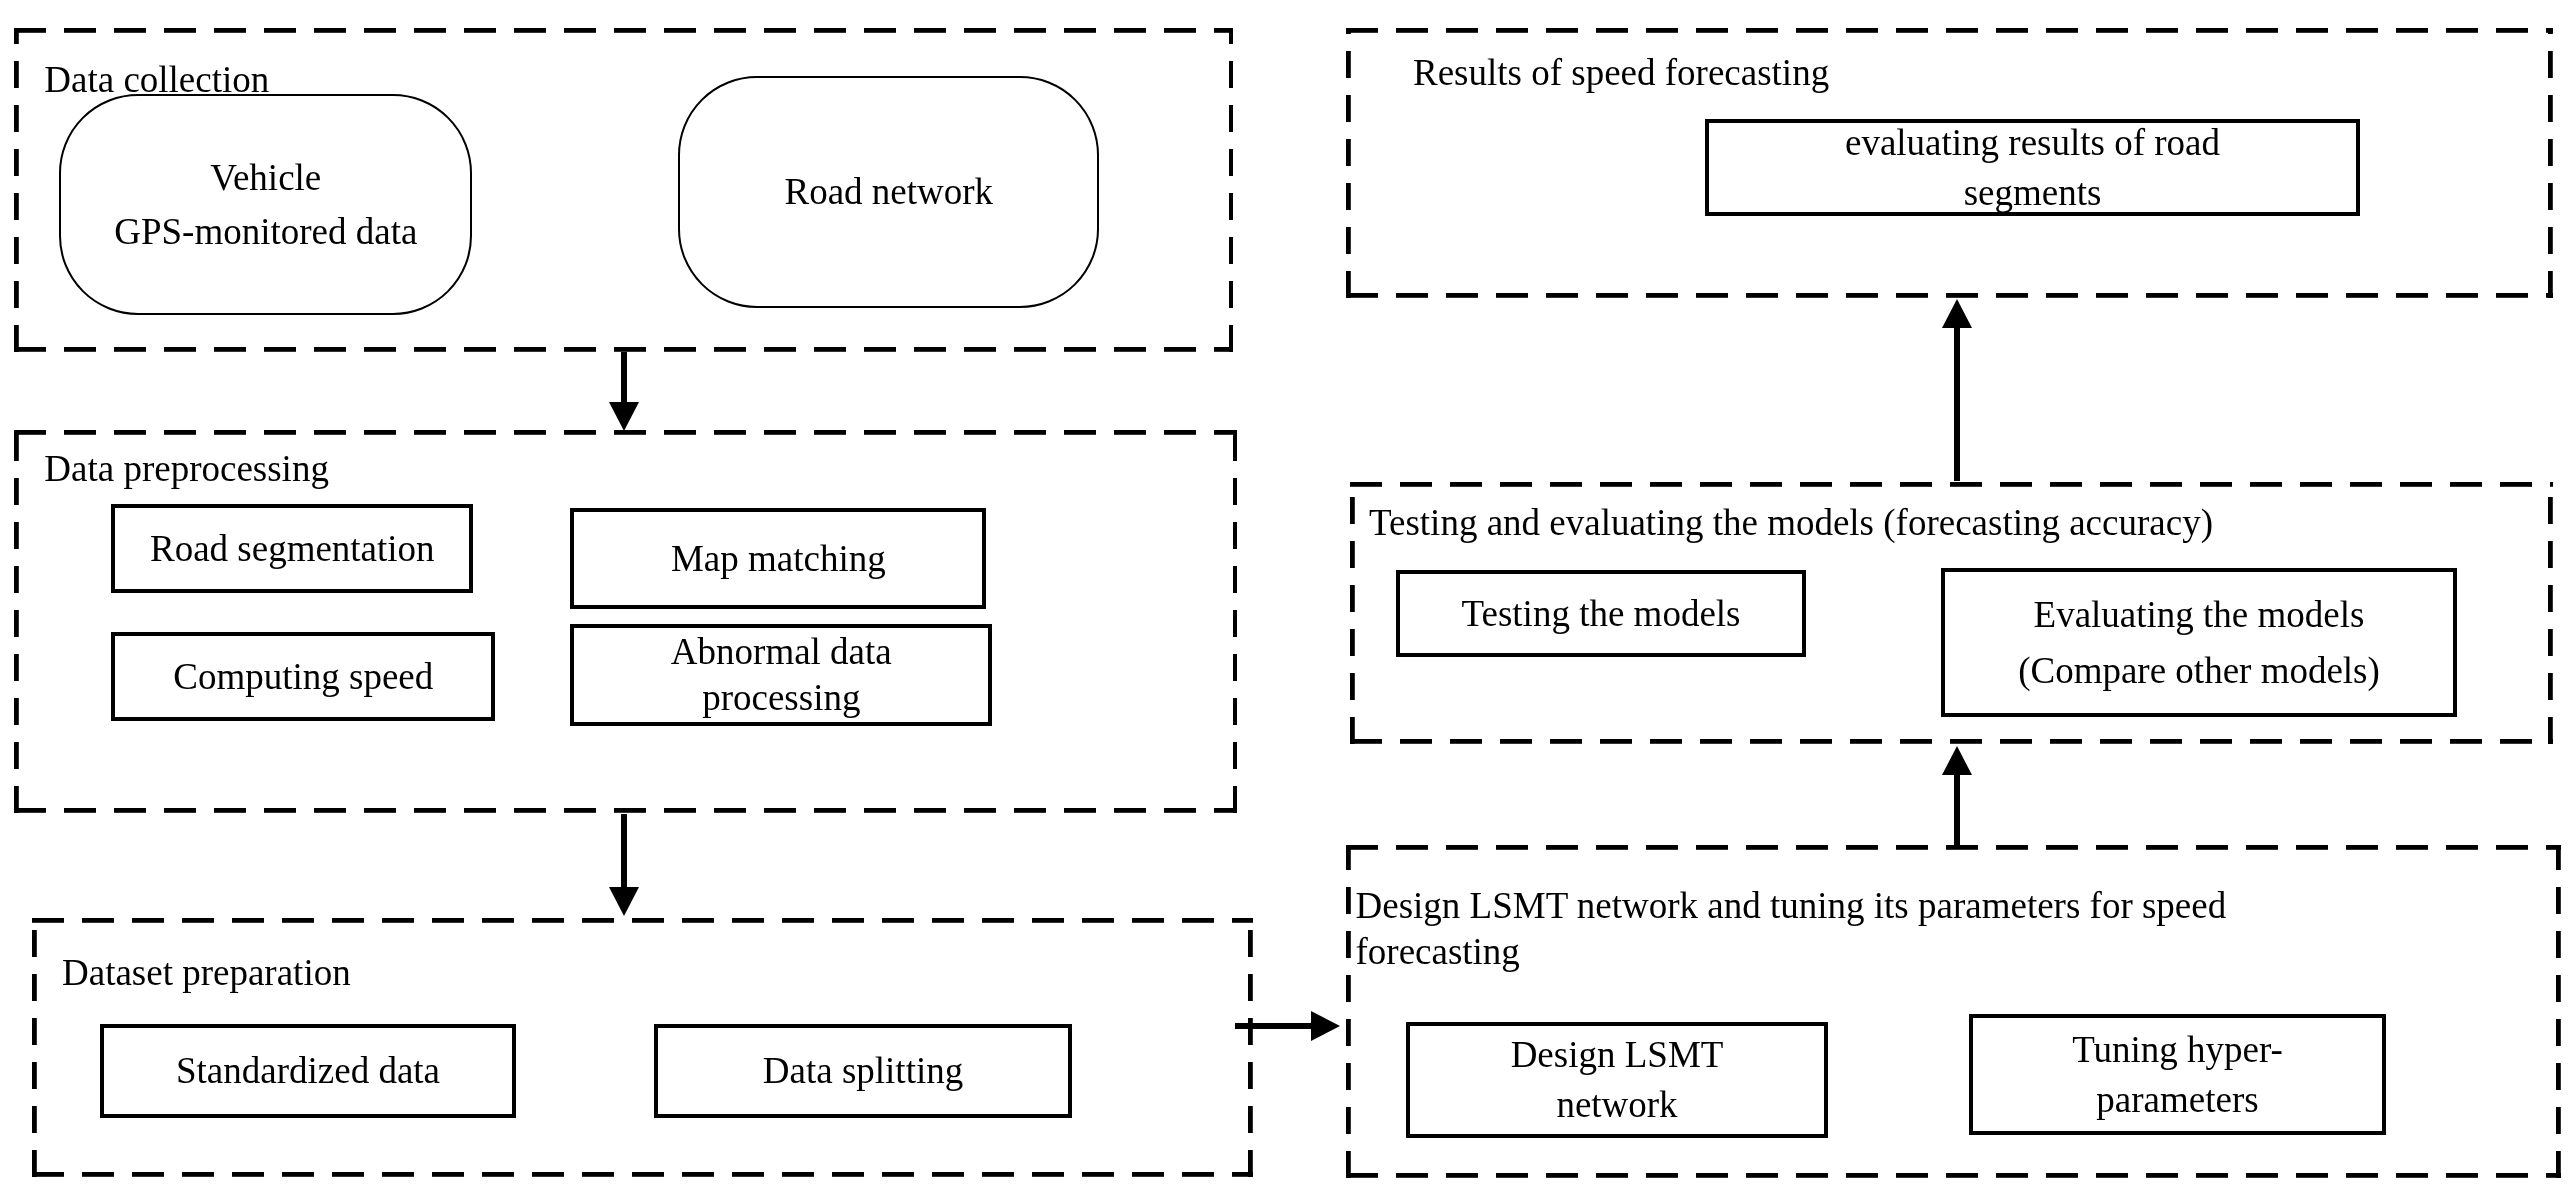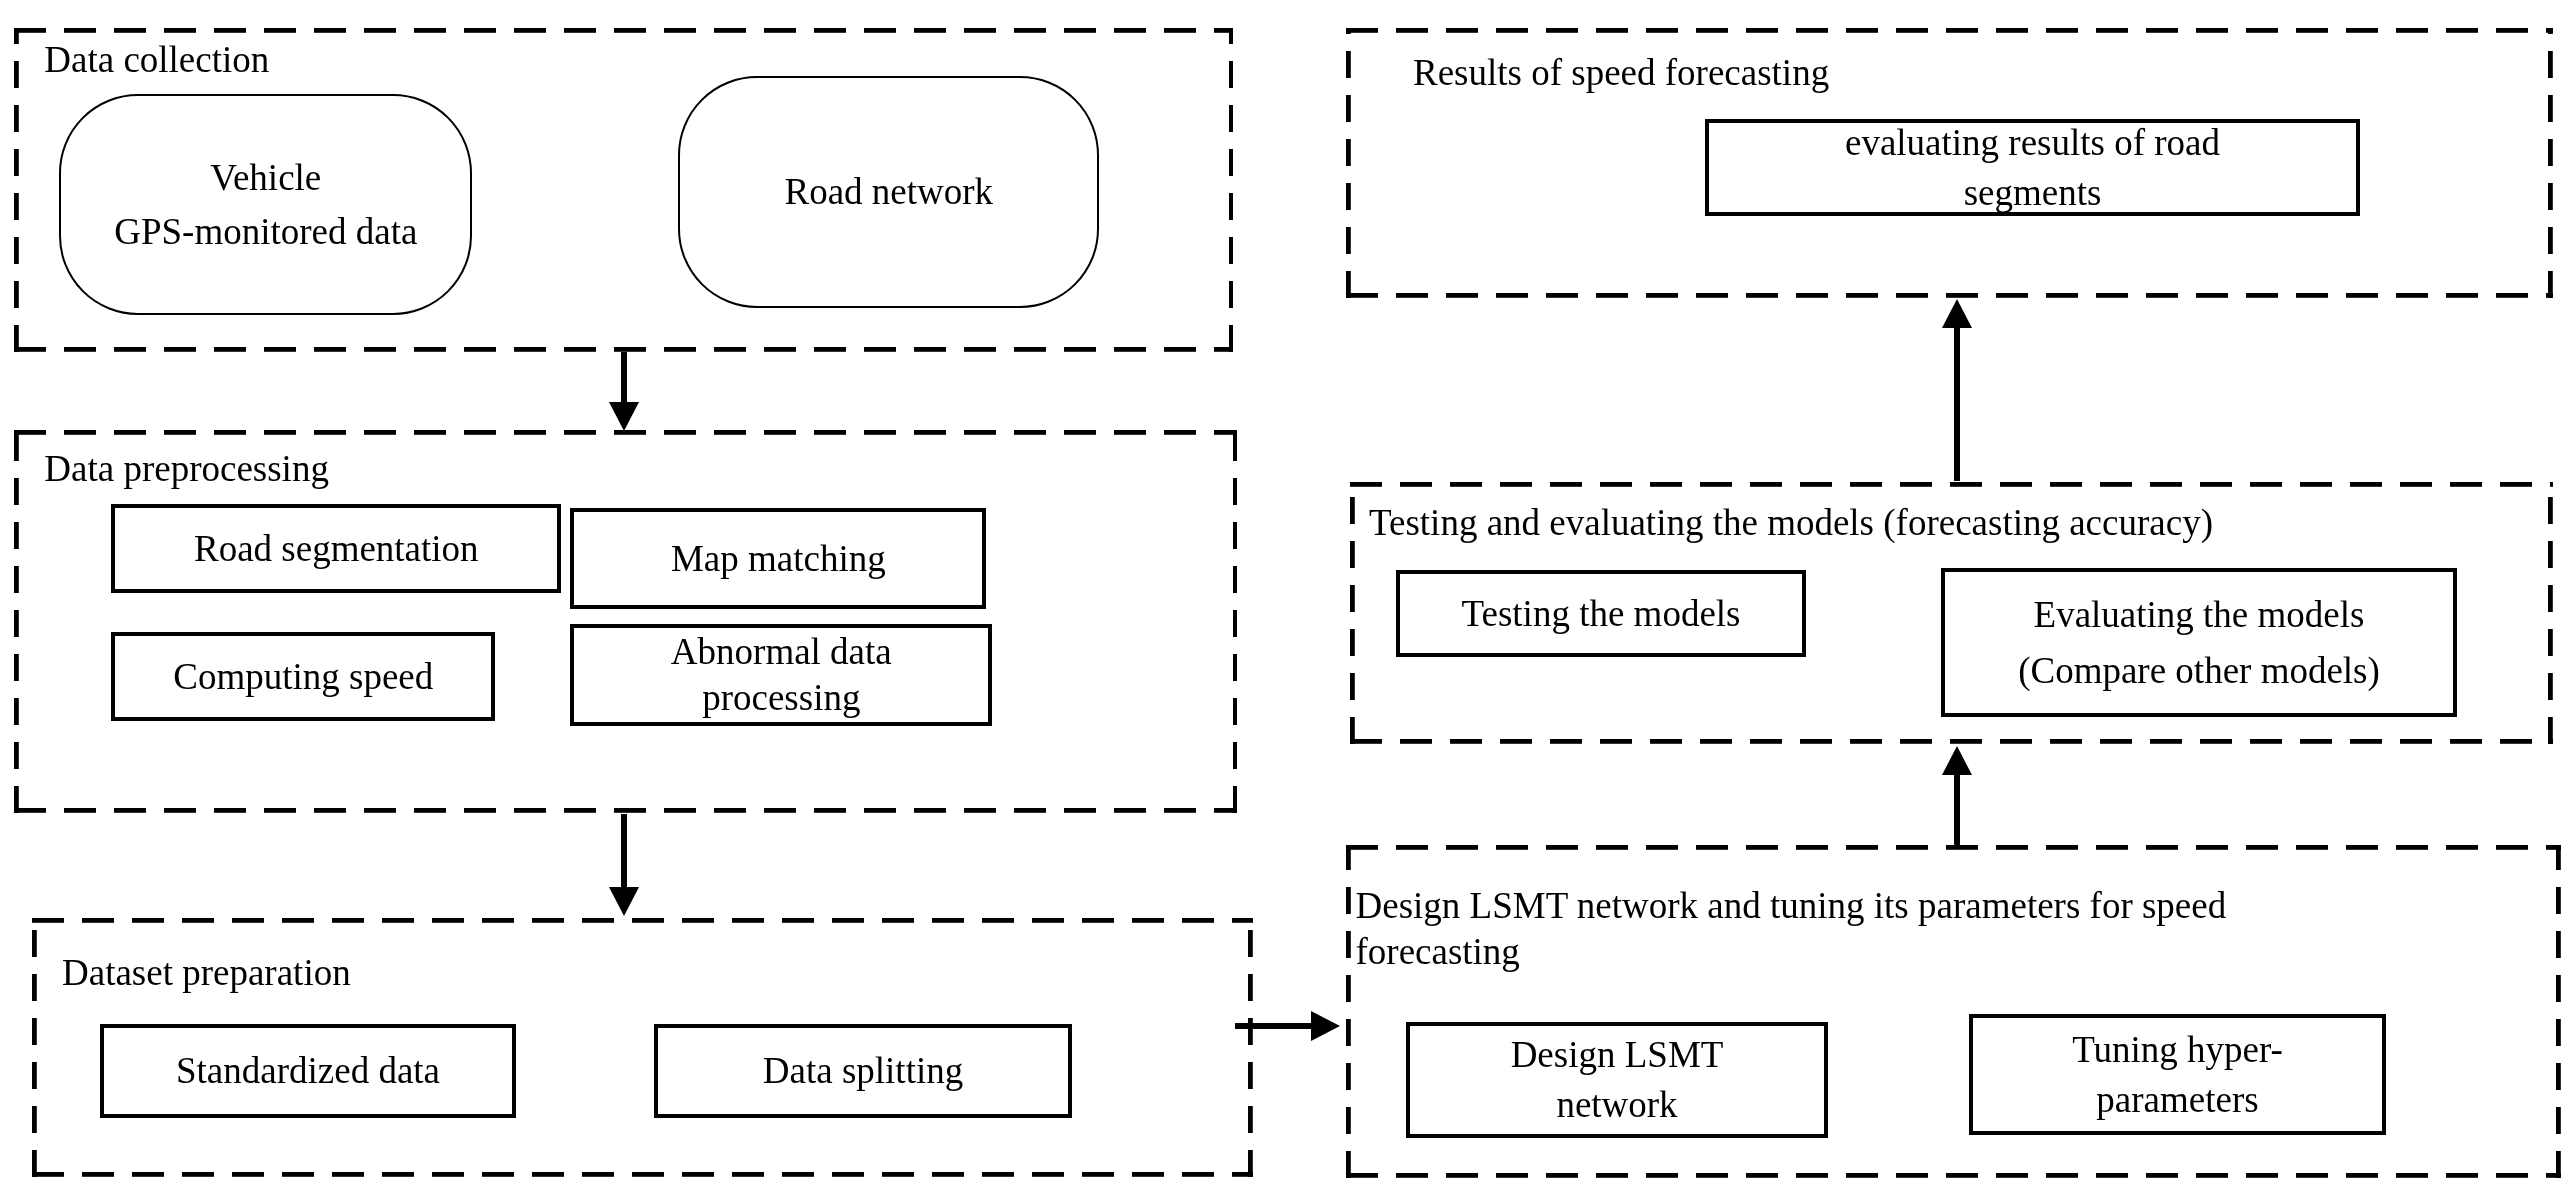--- a/index.html
+++ b/index.html
@@ -77,29 +77,29 @@
     border-bottom: 15px solid transparent;
     border-left: 29px solid #000;
   }
 </style>
 </head>
 <body>
 
 <div class="canvas">
 
   <section class="dashed-box" style="left:14.3px; top:28px; width:1219px; height:324px;">
-    <div class="sec-title" style="left:30px; top:9px;">Data collection</div>
+    <div class="sec-title" style="left:30px; top:29px;">Data collection</div>
     <div class="node rounded" style="left:45px; top:66px; width:413px; height:221px;">Vehicle
 GPS-monitored data</div>
     <div class="node rounded" style="left:664px; top:48px; width:421px; height:232px;">Road network</div>
   </section>
 
   <section class="dashed-box" style="left:14.3px; top:430px; width:1223px; height:383px;">
     <div class="sec-title" style="left:30px; top:16px;">Data preprocessing</div>
-    <div class="node" style="left:97px; top:74px; width:450px; height:89px;">Road segmentation</div>
+    <div class="node" style="left:97px; top:74px; width:362px; height:89px;">Road segmentation</div>
     <div class="node" style="left:556px; top:78px; width:416px; height:101px;">Map matching</div>
     <div class="node" style="left:97px; top:202px; width:384px; height:89px;">Computing speed</div>
     <div class="node" style="left:556px; top:194px; width:422px; height:102px; line-height:1.25;">Abnormal data
 processing</div>
   </section>
 
   <section class="dashed-box" style="left:32px; top:918px; width:1221px; height:259px;">
     <div class="sec-title" style="left:30px; top:32px;">Dataset preparation</div>
     <div class="node" style="left:68px; top:106px; width:416px; height:94px;">Standardized data</div>
     <div class="node" style="left:622px; top:106px; width:418px; height:94px;">Data splitting</div>

